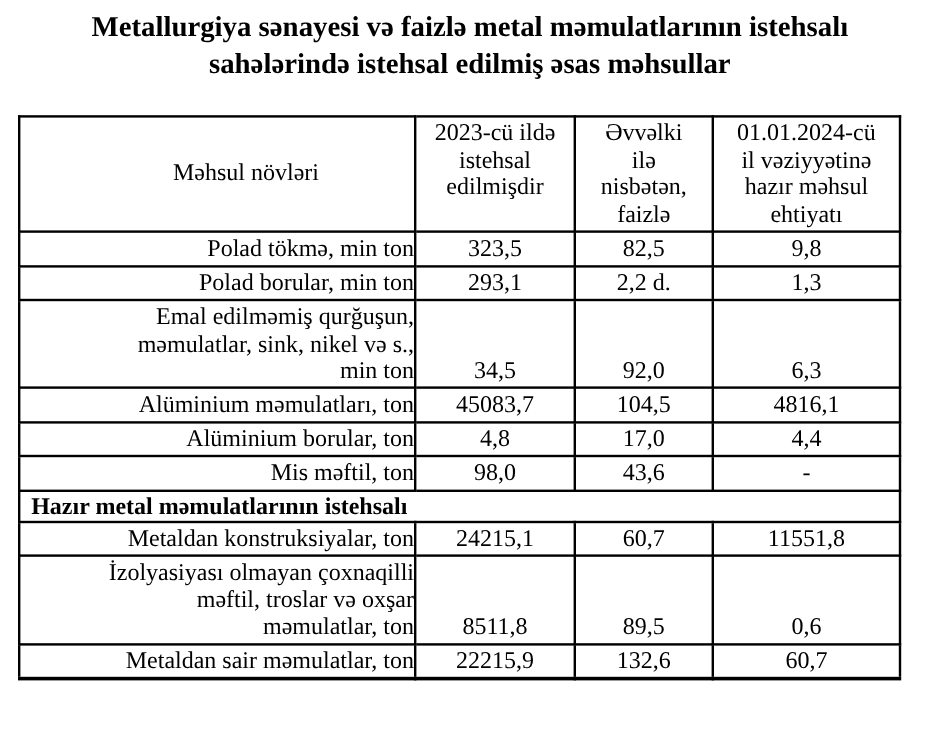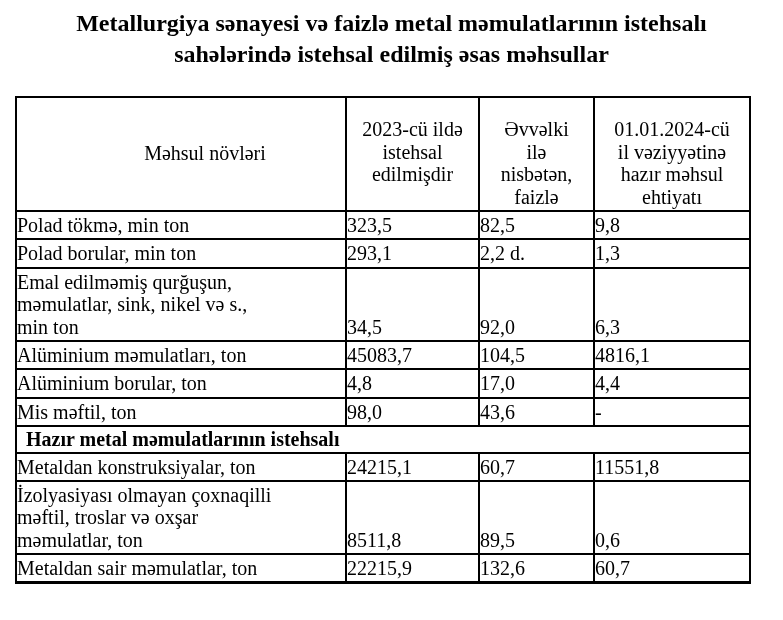--- a/index.html
+++ b/index.html
@@ -32,36 +32,36 @@
     line-height: 1.12;
     font-weight: normal;
     padding: 2px 0;
     overflow: hidden;
   }
   tr.header-row th {
     height: 96px;
     text-align: center;
     vertical-align: top;
     white-space: pre-line;
-    padding-top: 20px;
+    padding-top: 2px;
   }
   tr.header-row th.h-product { vertical-align: middle; padding-top: 0; padding-left: 48px; }
   tr.section-row td {
     font-weight: bold;
     text-align: left;
     padding: 1px 4px 1px 9px;
   }
   td.label {
-    text-align: left;
+    text-align: right;
     vertical-align: top;
     padding-left: 9px;
     padding-right: 4px;
     white-space: pre-line;
   }
-  td.num { text-align: left; vertical-align: bottom; margin-left: 14px; }
+  td.num { text-align: center; vertical-align: bottom; margin-left: 14px; }
   td.produced { padding-right: 15px; }
   td.pct { padding-right: 19px; }
   td.stock { padding-right: 25px; }
 </style>
 </head>
 <body>
 
 <div class="title">
   <div>Metallurgiya sənayesi və faizlə metal məmulatlarının istehsalı</div>
   <div>sahələrində istehsal edilmiş əsas məhsullar</div>

